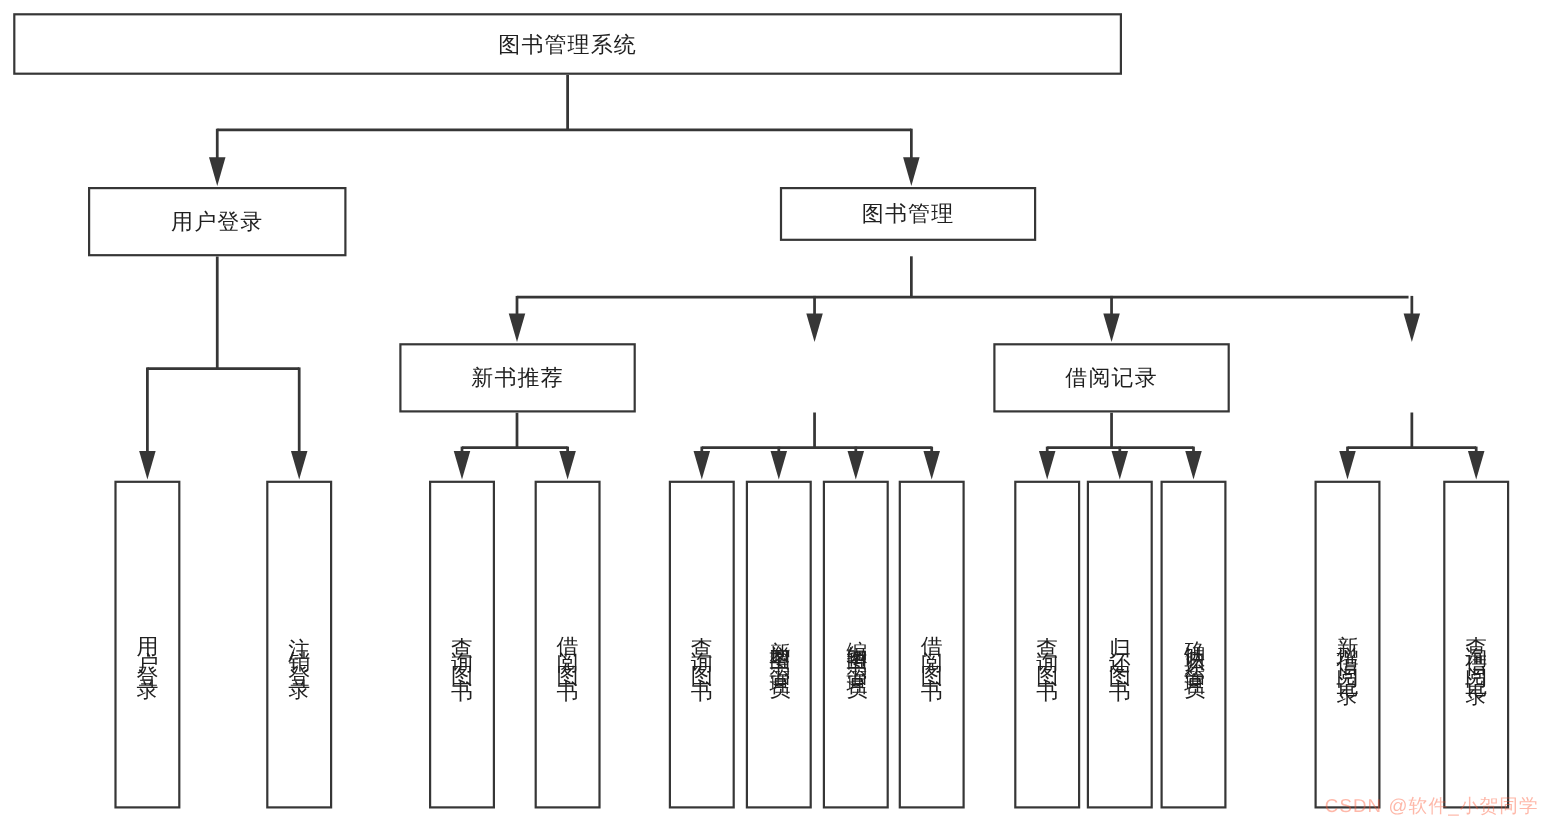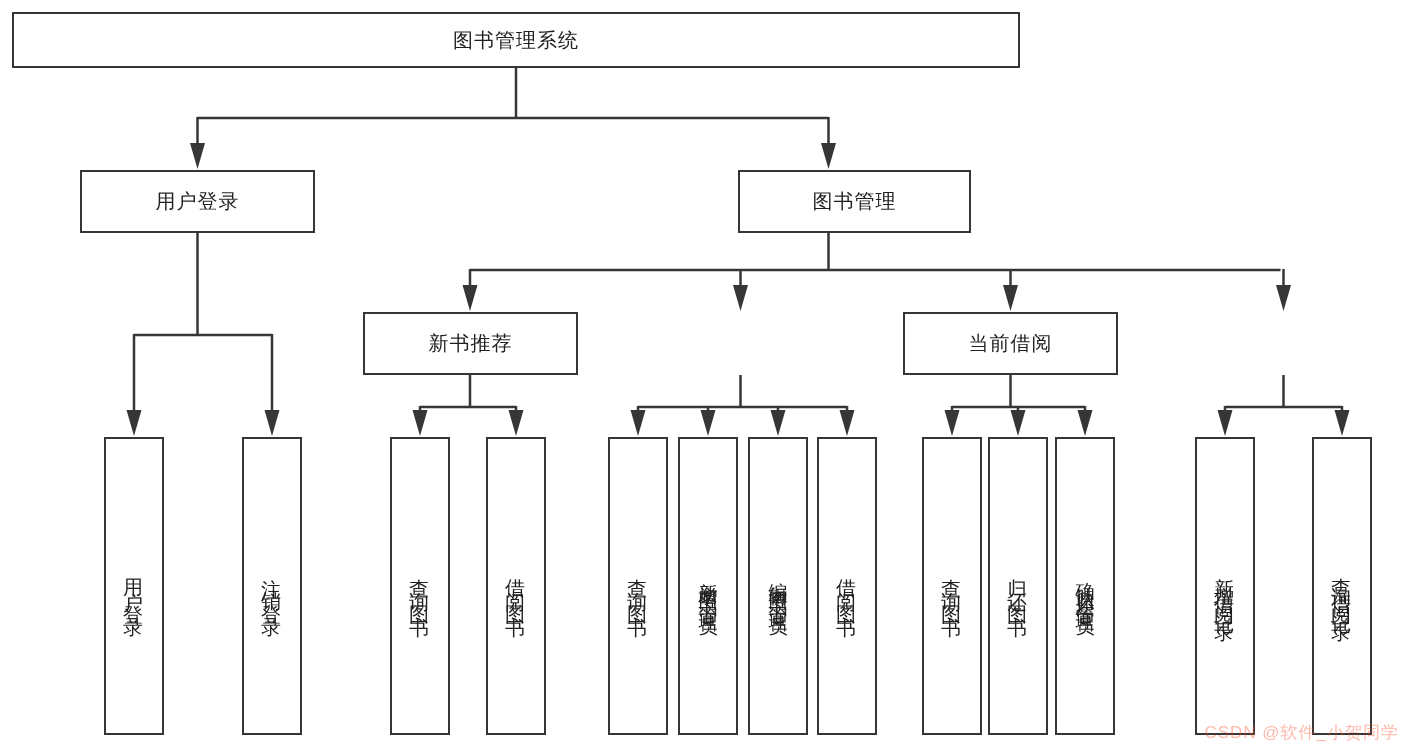--- a/index.html
+++ b/index.html
@@ -24,21 +24,21 @@
     font-size: 20px;
     color: #1f1f1f;
     letter-spacing: 1px;
     text-align: center;
   }
 
   
   .n-root      { left: 12px;  top: 12px;  width: 1008px; height: 56px; }
   
   .n-userlogin { left: 80px;  top: 170px; width: 235px;  height: 63px; }
-  .n-bookmgmt  { left: 738px; top: 170px; width: 233px;  height: 63px; }
+  .n-bookmgmt  { left: 709px; top: 170px; width: 233px;  height: 49px; }
   
   .lvl2        { top: 312px; height: 63px; width: 215px; }
   .n-newbook   { left: 363px; }
   .n-borrow    { left: 633px; }
   .n-current   { left: 903px; }
   .n-records   { left: 1176px; width: 215px; }
 
   
   .leaf {
     top: 437px; height: 298px; width: 60px;
@@ -148,21 +148,21 @@
       <polygon points="1334.5,410 1349.5,410 1342,436"></polygon>
     </g>
   </svg>
 
   <div class="node n-root">图书管理系统</div>
 
   <div class="node n-userlogin">用户登录</div>
   <div class="node n-bookmgmt">图书管理</div>
 
   <div class="node lvl2 n-newbook">新书推荐</div>
-  <div class="node lvl2 n-current">当前借阅</div>
+  <div class="node lvl2 n-current">借阅记录</div>
 
   <div class="node leaf l-userlogin">用户登录</div>
   <div class="node leaf l-logout">注销登录</div>
 
   <div class="node leaf l-nbr-query">查询图书</div>
   <div class="node leaf l-nbr-borrow">借阅图书</div>
 
   <div class="node leaf l-bb-query">查询图书</div>
   <div class="node leaf long l-bb-add">新增图书（管理员）</div>
   <div class="node leaf long l-bb-edit">编辑图书（管理员）</div>

